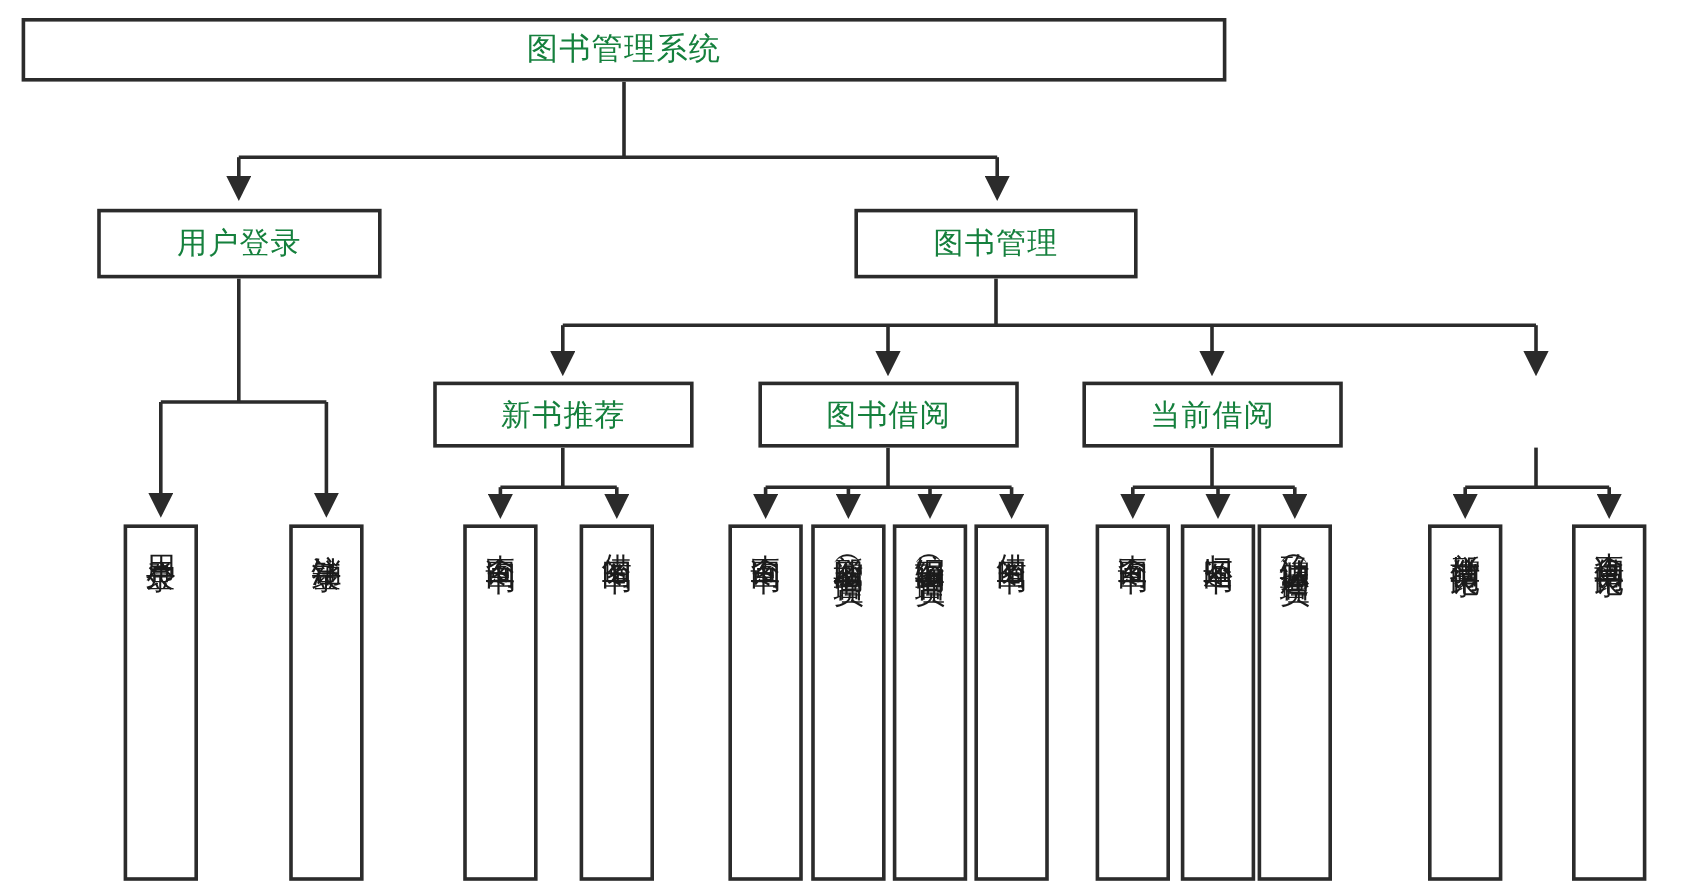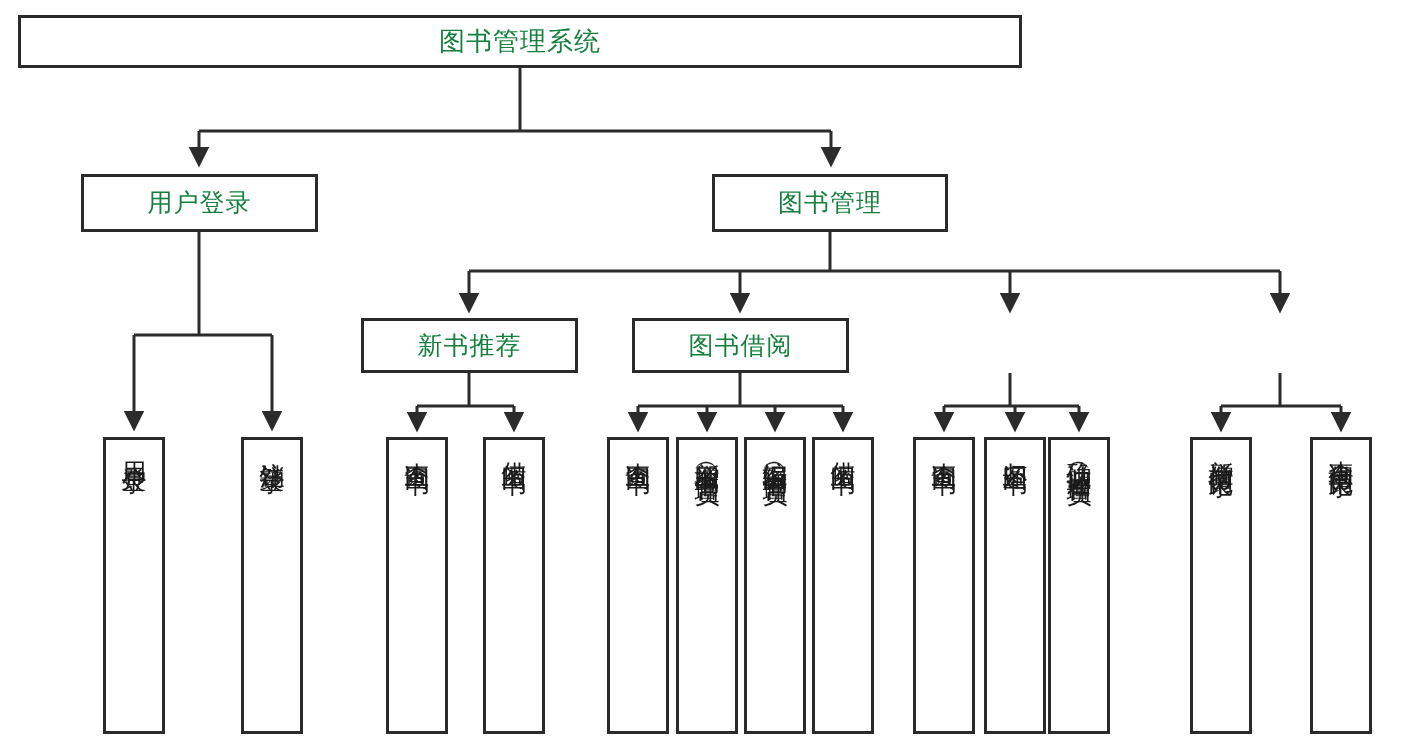--- a/index.html
+++ b/index.html
@@ -144,20 +144,23 @@
   <div class="node node-h" id="node-l2-1" style="left: 712px; top: 174px; width: 236px; height: 58px;">
     <span>图书管理</span>
   </div>
 
   <div class="node node-h" id="node-l3-1" style="left: 632px; top: 318px; width: 217px; height: 55px;">
     <span>图书借阅</span>
   </div>
   <div class="node node-h" id="node-l3-0" style="left: 361px; top: 318px; width: 217px; height: 55px;">
     <span>新书推荐</span>
   </div>
+  <div class="node node-h" id="node-l3-2" style="left: 902px; top: 318px; width: 217px; height: 55px;">
+    <span>当前借阅</span>
+  </div>
 
   <div class="leaf" id="leaf-0" style="left: 103px; top: 437px; width: 62px; height: 297px;">
     <span class="leaf-label">用户登录</span>
   </div>
   <div class="leaf" id="leaf-1" style="left: 241px; top: 437px; width: 62px; height: 297px;">
     <span class="leaf-label">注销登录</span>
   </div>
   <div class="leaf" id="leaf-2" style="left: 386px; top: 437px; width: 62px; height: 297px;">
     <span class="leaf-label">查询图书</span>
   </div>

